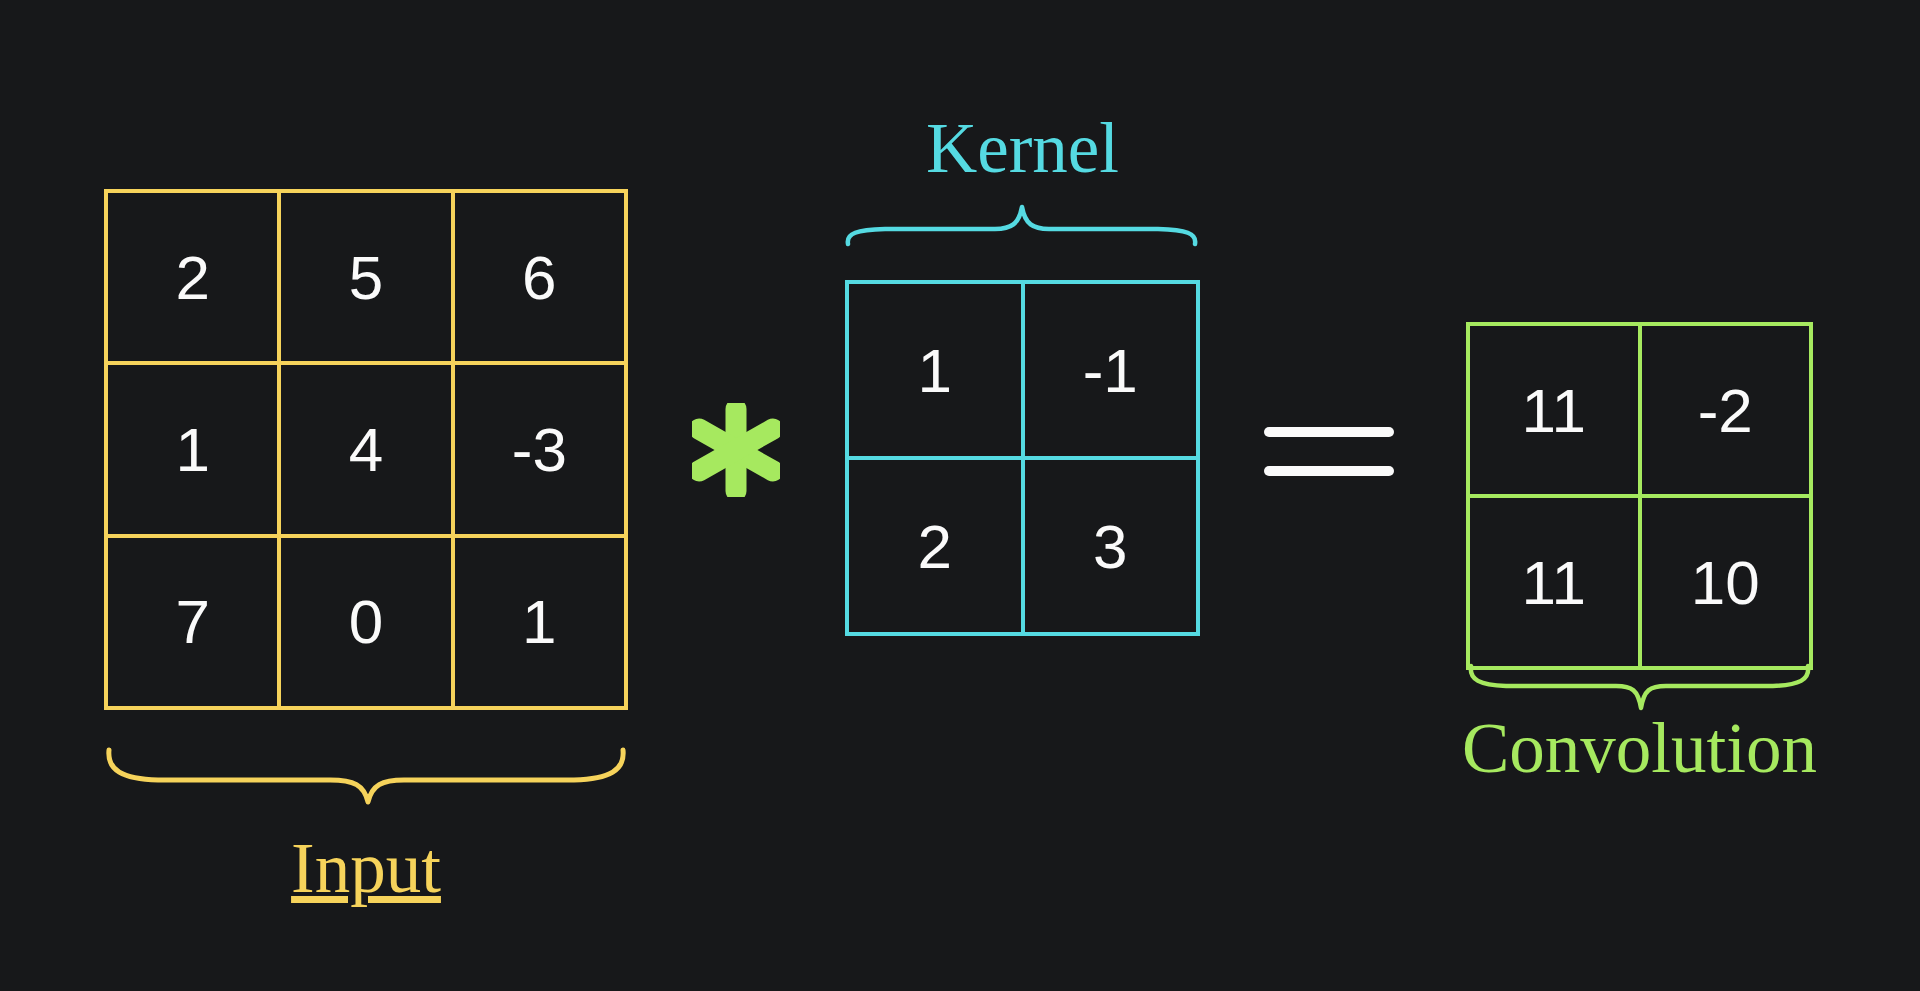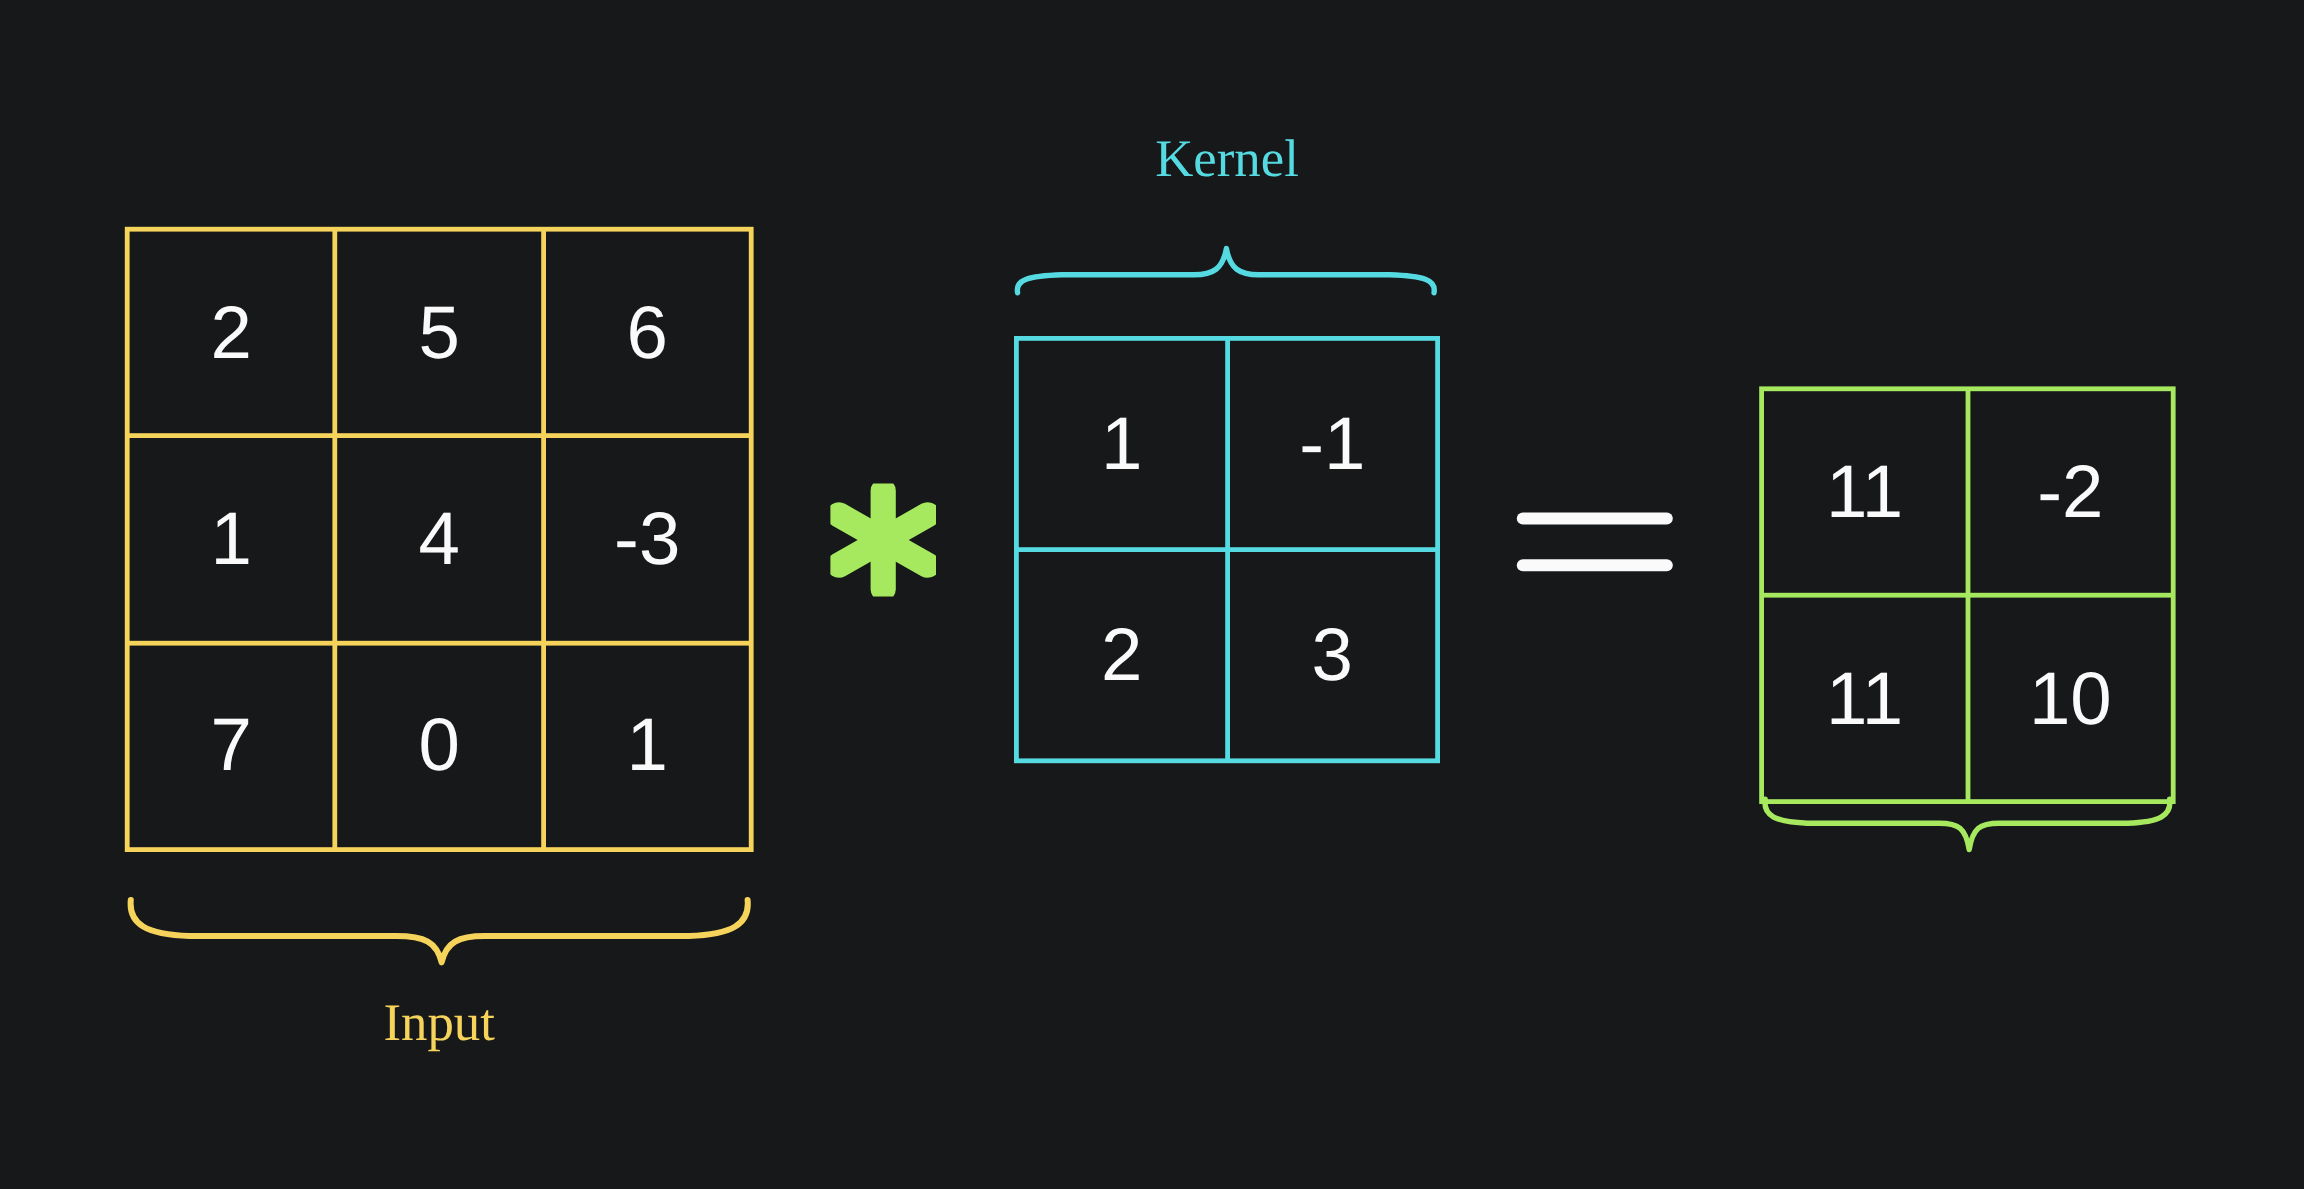--- a/index.html
+++ b/index.html
@@ -17,24 +17,24 @@
   .matrix.m3{grid-template-columns:repeat(3,1fr); grid-template-rows:repeat(3,1fr);}
   .matrix.m2{grid-template-columns:repeat(2,1fr); grid-template-rows:repeat(2,1fr);}
   .matrix.yellow{background:var(--yellow);}
   .matrix.cyan{background:var(--cyan);}
   .matrix.green{background:var(--green);}
   .cell{
     background:var(--bg); display:flex; align-items:center; justify-content:center;
     color:var(--white); font-size:62px; font-family:"Liberation Sans",sans-serif;
   }
   .diagram-label{
-    font-family:"Liberation Serif",serif; font-size:44px; line-height:1.15;
+    font-family:"Liberation Serif",serif; font-size:71px; line-height:1.15;
     text-align:center; white-space:nowrap;
   }
-  .label-yellow{color:var(--yellow);}
+  .label-yellow{color:var(--yellow);text-decoration:underline;}
   .label-cyan{color:var(--cyan);}
   .label-green{color:var(--green);}
   .brace{display:block; overflow:visible;}
   .brace path{fill:none; stroke-linecap:round; stroke-linejoin:round;}
   .brace.yellow path{stroke:var(--yellow); stroke-width:5;}
   .brace.cyan path{stroke:var(--cyan); stroke-width:4.5;}
   .brace.green path{stroke:var(--green); stroke-width:4.5;}
   .equals{display:flex; flex-direction:column; justify-content:space-between;}
   .equals .bar{display:block; width:100%; height:10px; border-radius:6px; background:var(--white);}
   .asterisk line{stroke:var(--green); stroke-width:21; stroke-linecap:round;}
@@ -90,14 +90,15 @@
     <div class="cell">11</div>
     <div class="cell">-2</div>
     <div class="cell">11</div>
     <div class="cell">10</div>
   </div>
 
   <svg class="abs brace green" style="left:1466px; top:660px;" width="347" height="52" viewBox="0 0 347 52">
     <path d="M 5 6 C 3 20, 14 25, 40 26 L 150 26 C 166 26, 172 30, 175 48 C 178 30, 184 26, 200 26 L 307 26 C 333 25, 344 20, 342 6"></path>
   </svg>
 
+  <div class="abs diagram-label label-green" style="left:1416px; top:708px; width:447px;">Convolution</div>
 
 </div>
 
 </body></html>

